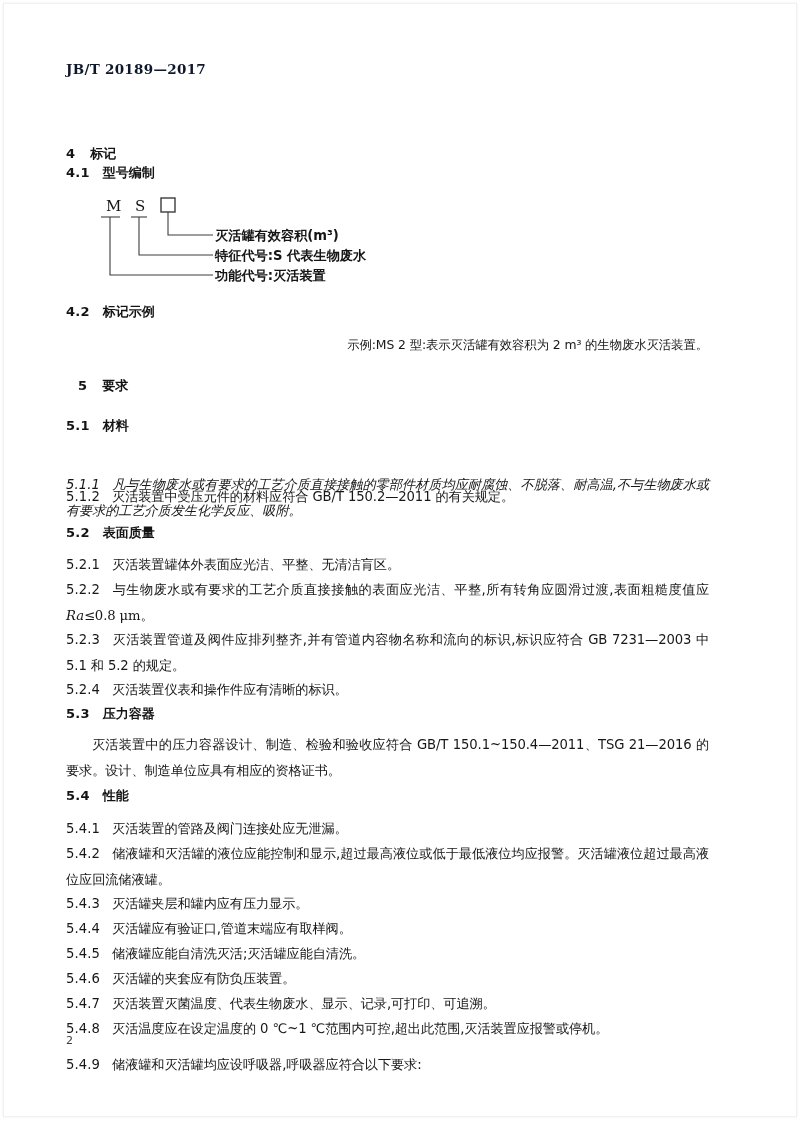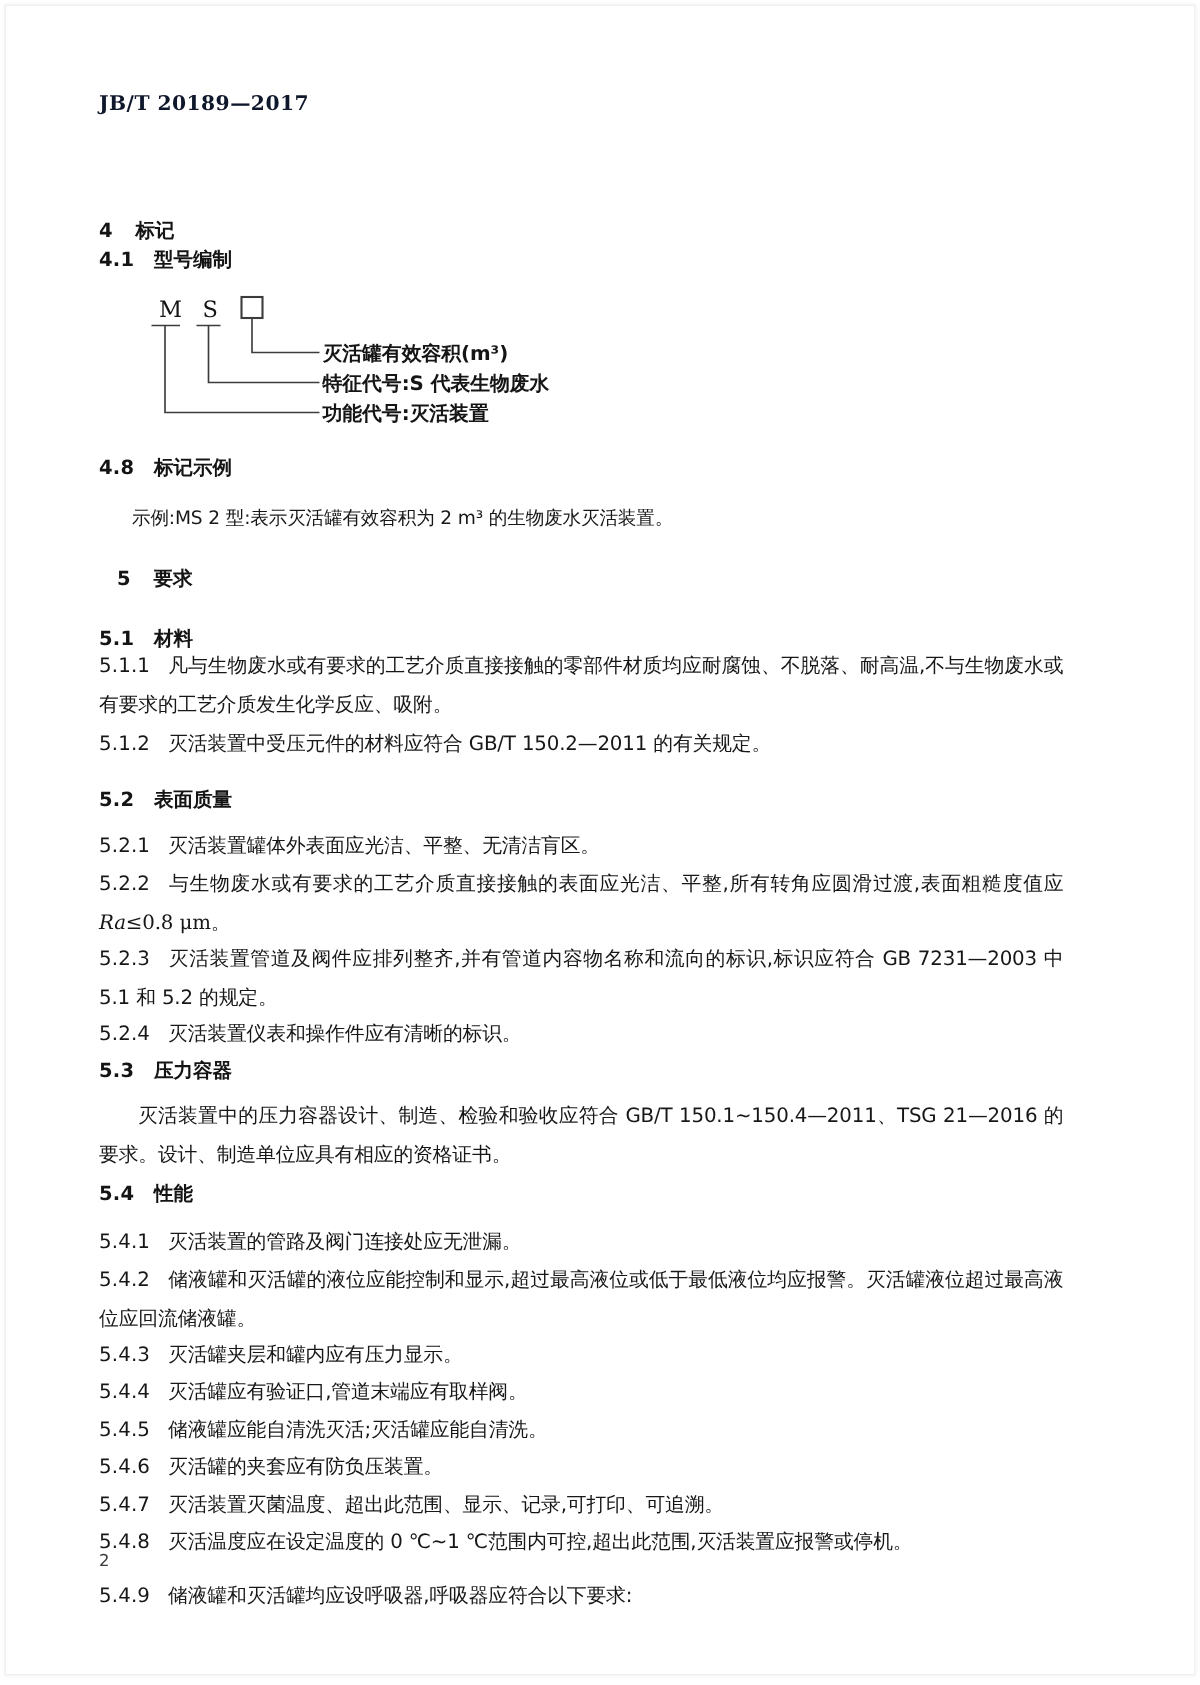--- a/index.html
+++ b/index.html
@@ -201,34 +201,34 @@
 
           <path d="M15 24 L15 82 L118 82" fill="none" stroke="#3c3c3c" stroke-width="1.1"></path>
 
           <text class="dg-label" x="120" y="47">灭活罐有效容积(m³)</text>
           <text class="dg-label" x="120" y="67">特征代号:S 代表生物废水</text>
           <text class="dg-label" x="120" y="87">功能代号:灭活装置</text>
         </svg>
       </div>
 
       <div class="blk h-sec" style="left:66px; top:303px;">
-        <span class="num">4.8</span><span class="gap-sm"></span><span>标记示例</span>
-      </div>
-
-      <div class="blk ex" style="left:88px; top:333px; width:620px;">示例:MS 2 型:表示灭活罐有效容积为 2 m³ 的生物废水灭活装置。</div>
+        <span class="num">4.2</span><span class="gap-sm"></span><span>标记示例</span>
+      </div>
+
+      <div class="blk ex" style="left:88px; top:333px; width:620px;text-align:right;">示例:MS 2 型:表示灭活罐有效容积为 2 m³ 的生物废水灭活装置。</div>
 
       <div class="blk h-sec" style="left:54px; top:377px;margin-left:24px;">
         <span class="num">5</span><span class="gap"></span><span>要求</span>
       </div>
 
       <div class="blk h-sec" style="left:66px; top:417px;">
         <span class="num">5.1</span><span class="gap-sm"></span><span>材料</span>
       </div>
 
-      <div class="blk para" style="left:66px; top:432px; width:643px;">
+      <div class="blk para" style="left:66px; top:472px; width:643px;font-style:italic;">
         <span class="lead">5.1.1</span><span class="sp"></span><span>凡与生物废水或有要求的工艺介质直接接触的零部件材质均应耐腐蚀、不脱落、耐高温,不与生物废水或有要求的工艺介质发生化学反应、吸附。</span>
       </div>
 
       <div class="blk para" style="left:66px; top:484px; width:643px;">
         <span class="lead">5.1.2</span><span class="sp"></span><span>灭活装置中受压元件的材料应符合 GB/T 150.2—2011 的有关规定。</span>
       </div>
 
       <div class="blk h-sec" style="left:66px; top:524px;text-align:right;">
         <span class="num">5.2</span><span class="gap-sm"></span><span>表面质量</span>
       </div>
@@ -277,21 +277,21 @@
 
       <div class="blk para" style="left:66px; top:941px; width:643px;">
         <span class="lead">5.4.5</span><span class="sp"></span><span>储液罐应能自清洗灭活;灭活罐应能自清洗。</span>
       </div>
 
       <div class="blk para" style="left:66px; top:966px; width:643px;">
         <span class="lead">5.4.6</span><span class="sp"></span><span>灭活罐的夹套应有防负压装置。</span>
       </div>
 
       <div class="blk para" style="left:66px; top:991px; width:643px;">
-        <span class="lead">5.4.7</span><span class="sp"></span><span>灭活装置灭菌温度、超出此范围、显示、记录,可打印、可追溯。</span>
+        <span class="lead">5.4.7</span><span class="sp"></span><span>灭活装置灭菌温度、代表生物废水、显示、记录,可打印、可追溯。</span>
       </div>
 
       <div class="blk para" style="left:66px; top:1016px; width:660px;">
         <span class="lead">5.4.8</span><span class="sp"></span><span>灭活温度应在设定温度的 0 ℃~1 ℃范围内可控,超出此范围,灭活装置应报警或停机。</span>
       </div>
 
       <div class="blk para" style="left:66px; top:1035px; width:660px;margin-top:17px;">
         <span class="lead">5.4.9</span><span class="sp"></span><span>储液罐和灭活罐均应设呼吸器,呼吸器应符合以下要求:</span>
       </div>
 

